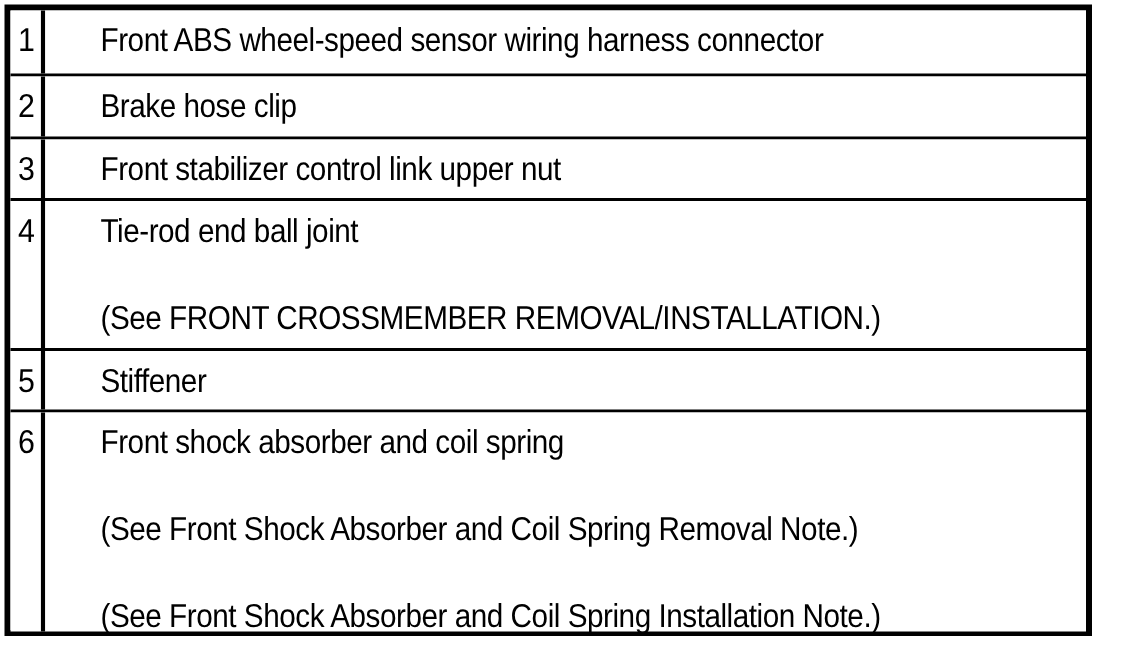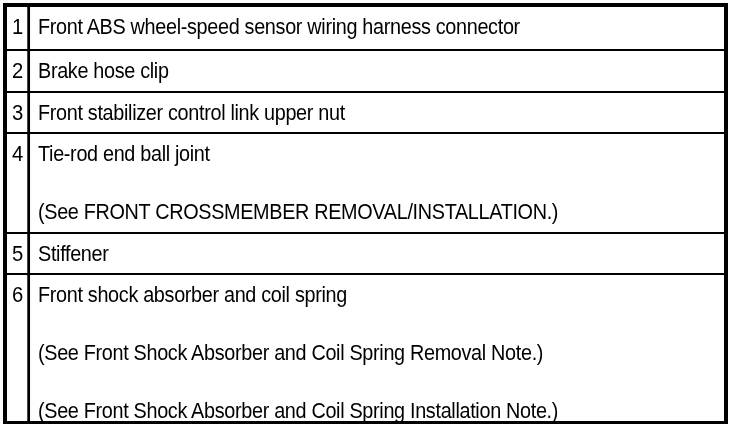--- a/index.html
+++ b/index.html
@@ -64,20 +64,21 @@
     transform: scaleX(0.92);
     transform-origin: center top;
   }
 
   
   .desc-cell {
     flex: 1 1 auto;
     box-sizing: border-box;
     padding: 7px 0 0 7px;
     min-width: 0;
+    margin-left: 29px;
   }
 
   .desc-line {
     font-size: 22px;
     line-height: 26px;
     white-space: nowrap;
     letter-spacing: -0.35px;
     transform: scaleX(0.9);
     transform-origin: left center;
   }

